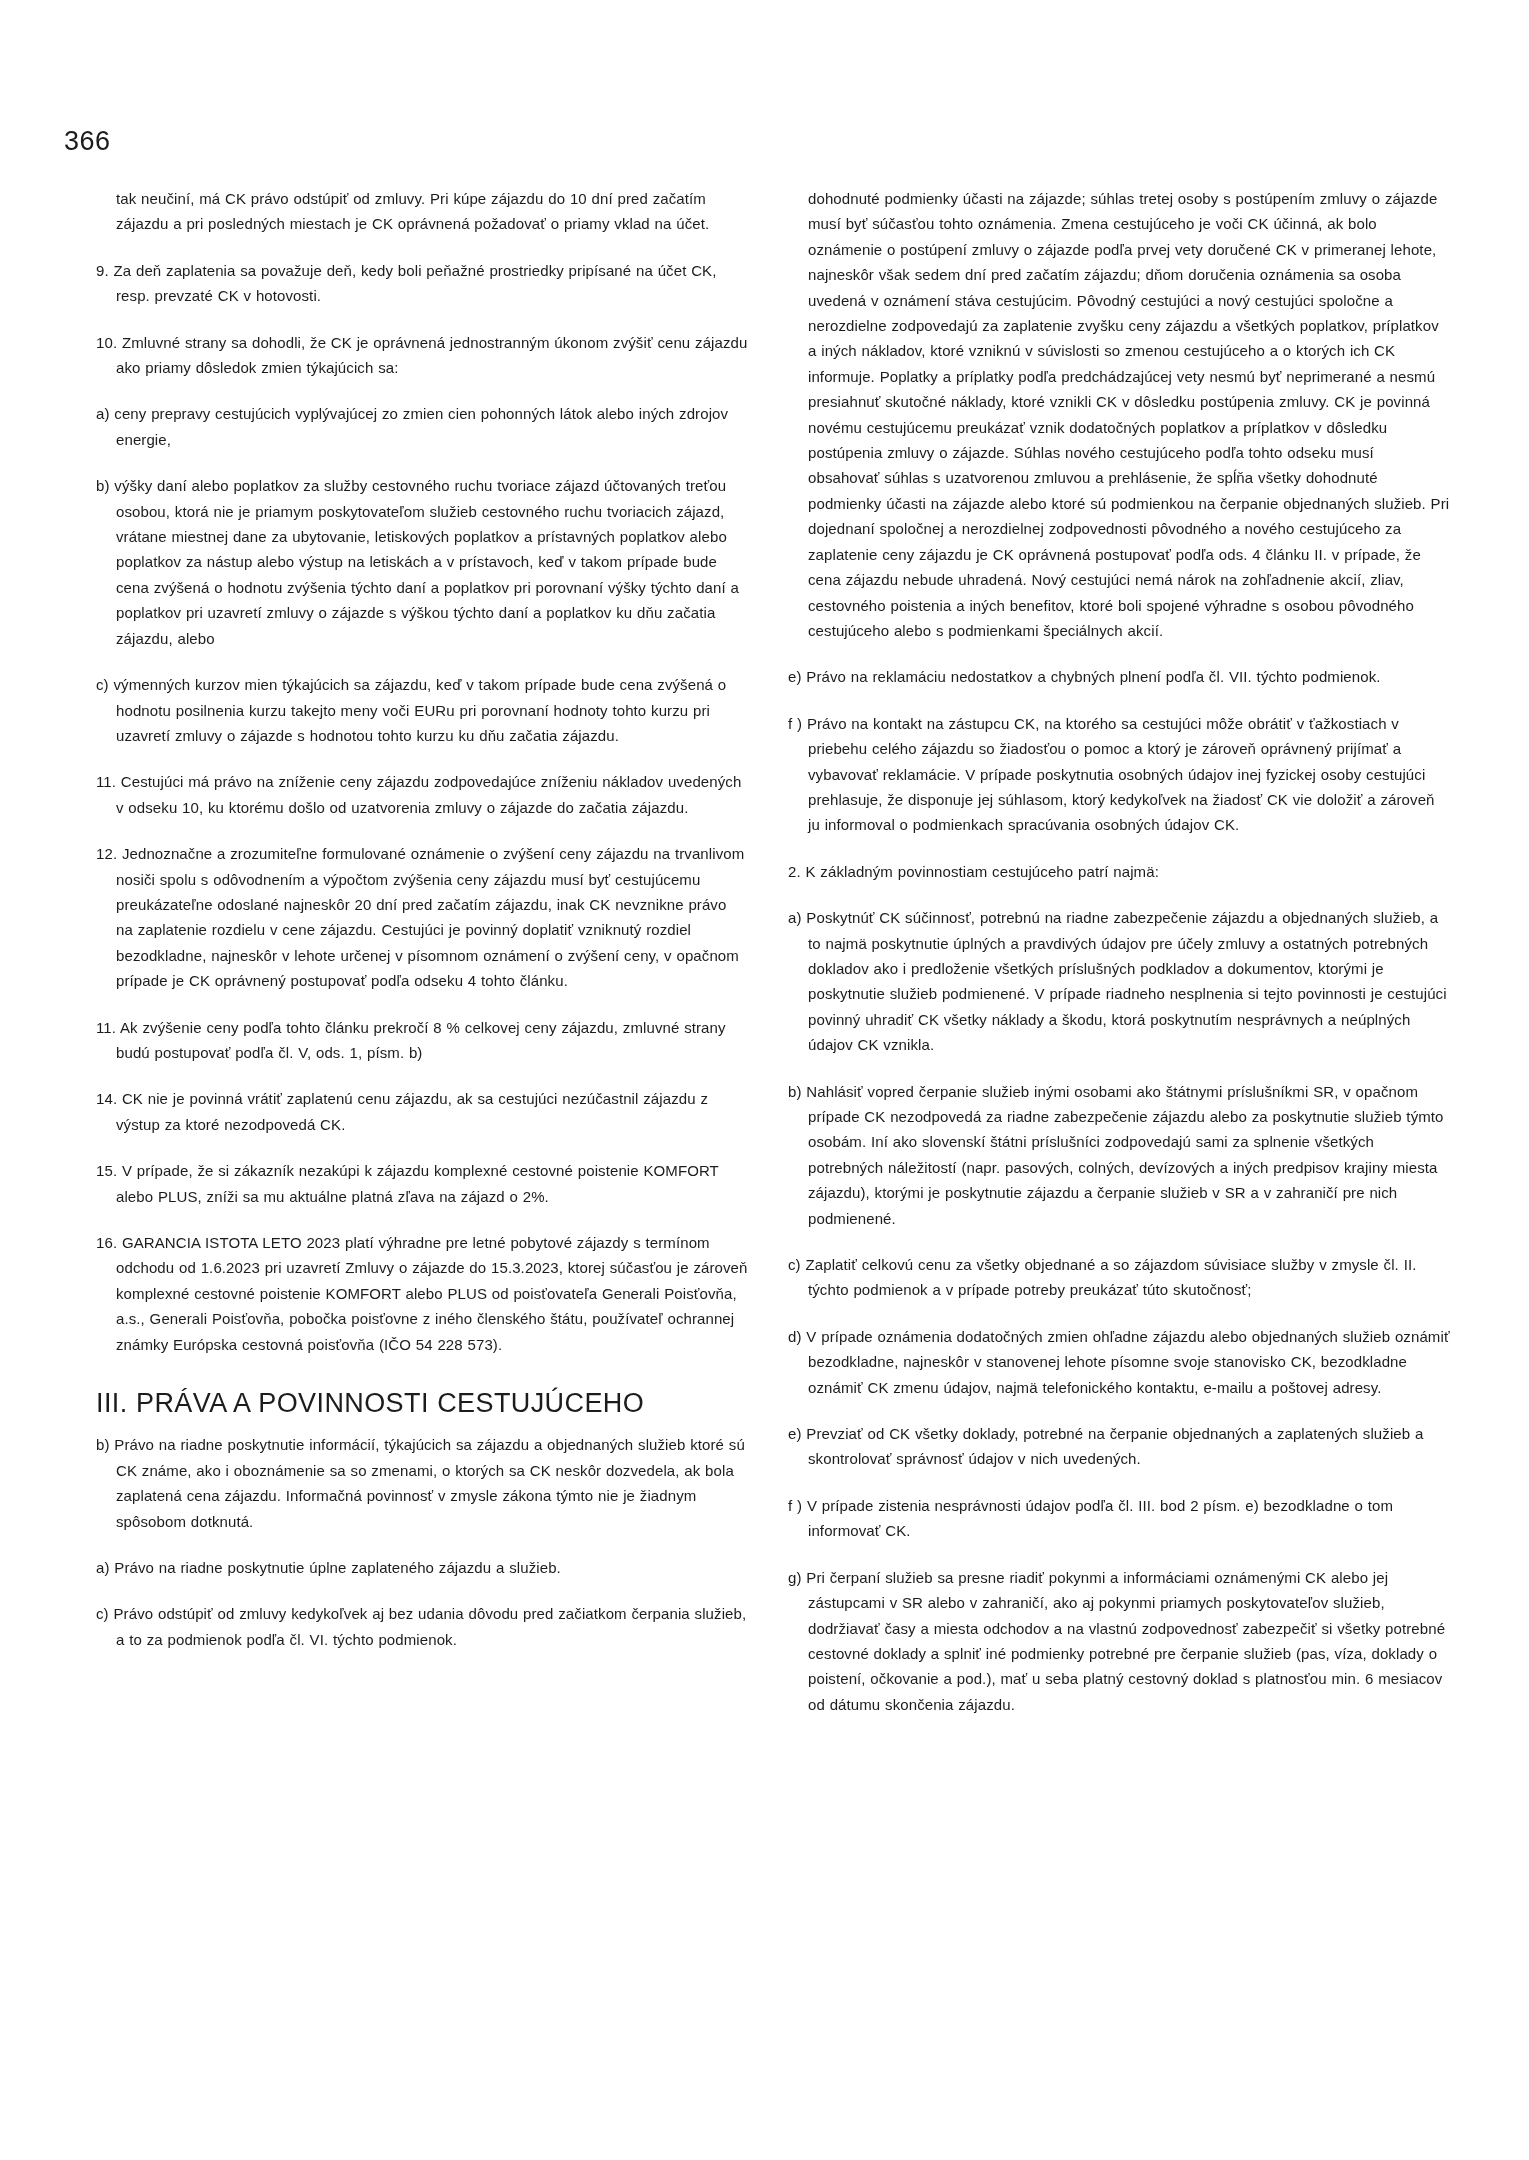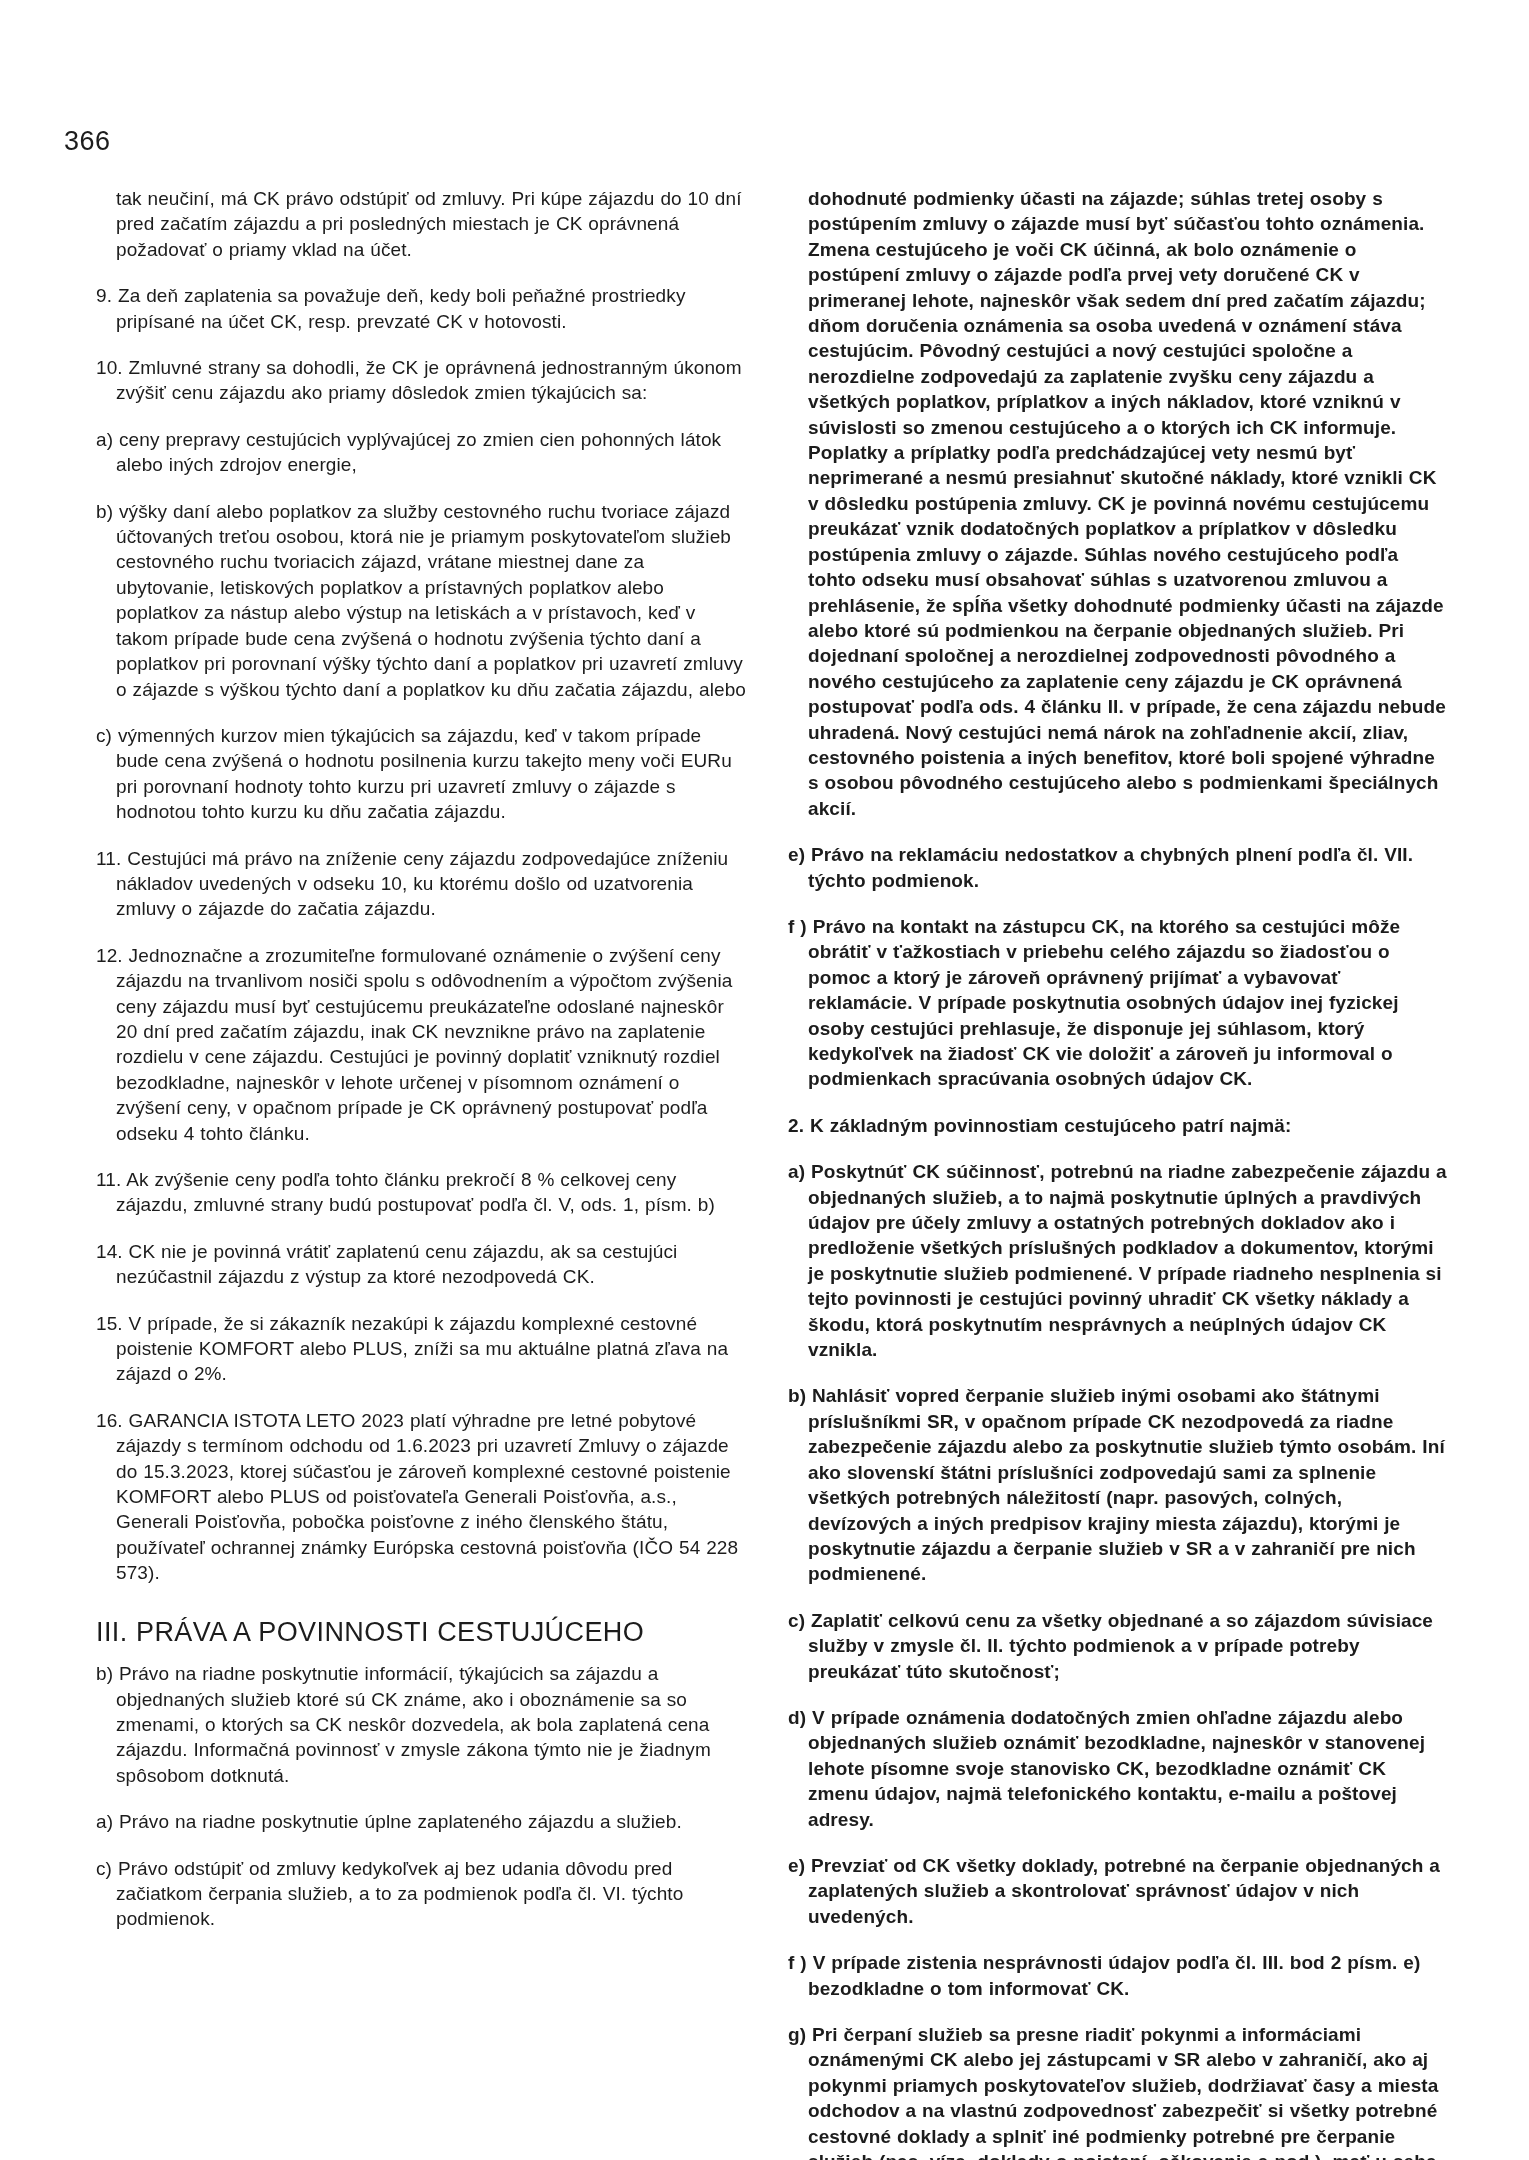--- a/index.html
+++ b/index.html
@@ -13,23 +13,23 @@
     overflow: hidden;
   }
   .page-number {
     position: absolute;
     left: 64px; top: 126px;
     font-size: 27px;
     letter-spacing: 0.5px;
   }
   .col { position: absolute; top: 186px; }
   .col-left  { left: 96px;  width: 652px; }
-  .col-right { left: 788px; width: 662px; font-weight: bold; }
+  .col-right { left: 788px; width: 662px; }
   .block {
-    font-size: 19px;
+    font-size: 15px;
     line-height: 25.4px;
     margin-bottom: 21px;
     padding-left: 20px;
     text-indent: -20px;
     letter-spacing: 0.1px;
     word-spacing: 0.5px;
   }
   .block.para { text-indent: 0; }
   .block.heading {
     font-size: 27px;

